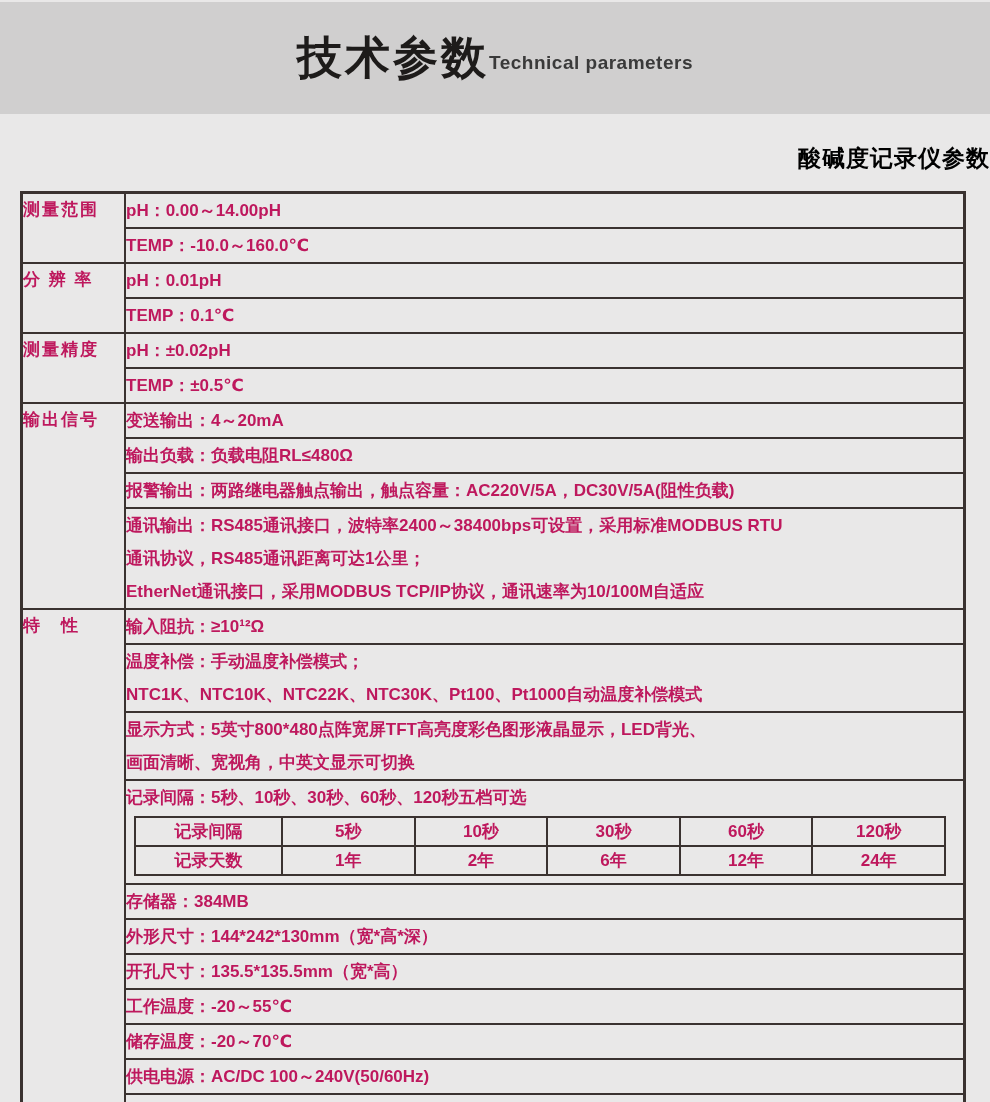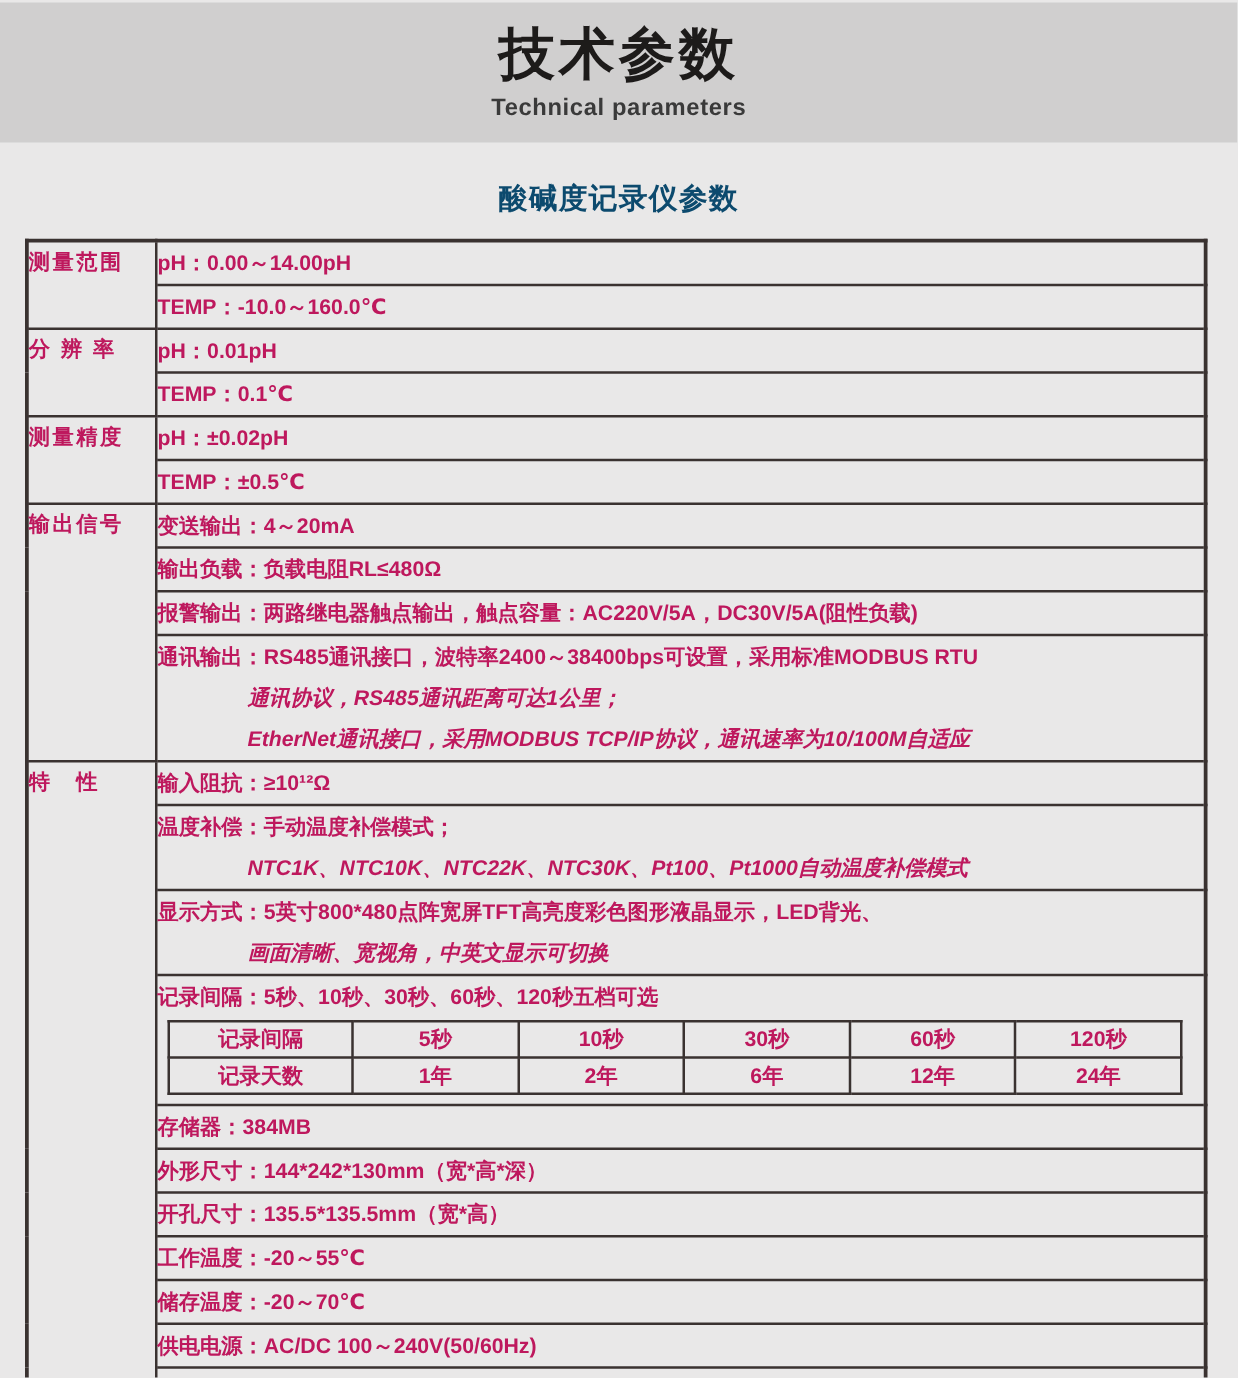--- a/index.html
+++ b/index.html
@@ -6,31 +6,31 @@
   body{
     width:990px;height:1102px;
     background:#e9e8e8;
     font-family:"Liberation Sans","DejaVu Sans",sans-serif;
     color:#2f2824;
     -webkit-font-smoothing:antialiased;
   }
   .banner{
     width:990px;height:112px;margin-top:2px;
     background:#d0cfcf;
-    display:flex;flex-direction:column;align-items:center;justify-content:center;
+    display:flex;flex-direction:row;align-items:center;justify-content:center;
   }
   .banner-title{
     font-size:45px;font-weight:800;color:#1d1b1a;
     letter-spacing:3px;line-height:1.1;margin:0;
   }
   .banner-sub{
     font-size:19px;font-weight:700;color:#3a3a3a;margin-top:9px;letter-spacing:0.5px;
   }
   .section-title{
-    text-align:center;font-size:23px;font-weight:700;color:#0c4a6e;
+    text-align:right;font-size:23px;font-weight:700;color:#000000;
     margin:29px 0 17px 0;letter-spacing:1px;
   }
   table.spec{
     border-collapse:collapse;table-layout:fixed;
     width:946px;margin-left:20px;
     border:3px solid #3a3230;
     background:#e9e8e8;
   }
   table.spec td{
     border:2px solid #3a3230;
@@ -39,21 +39,21 @@
   }
   td.lbl{
     width:101px;
     font-size:18px;
     padding:2px 4px 0 7px;
     line-height:31px;
     letter-spacing:2px;
     vertical-align:top;
   }
   .ln{line-height:33px;white-space:nowrap;}
-  .ln.cont{padding-left:72px;font-style:italic;}
+  .ln.cont{}
   td.h33{height:33px;}
   table.inner{
     border-collapse:collapse;table-layout:fixed;
     width:812px;margin:2px 0 7px 8px;
     border:2px solid #15803d;
   }
   table.inner td{
     border:2px solid #3a3230;
     height:27px;text-align:center;vertical-align:middle;
     font-size:17px;font-weight:600;line-height:27px;

